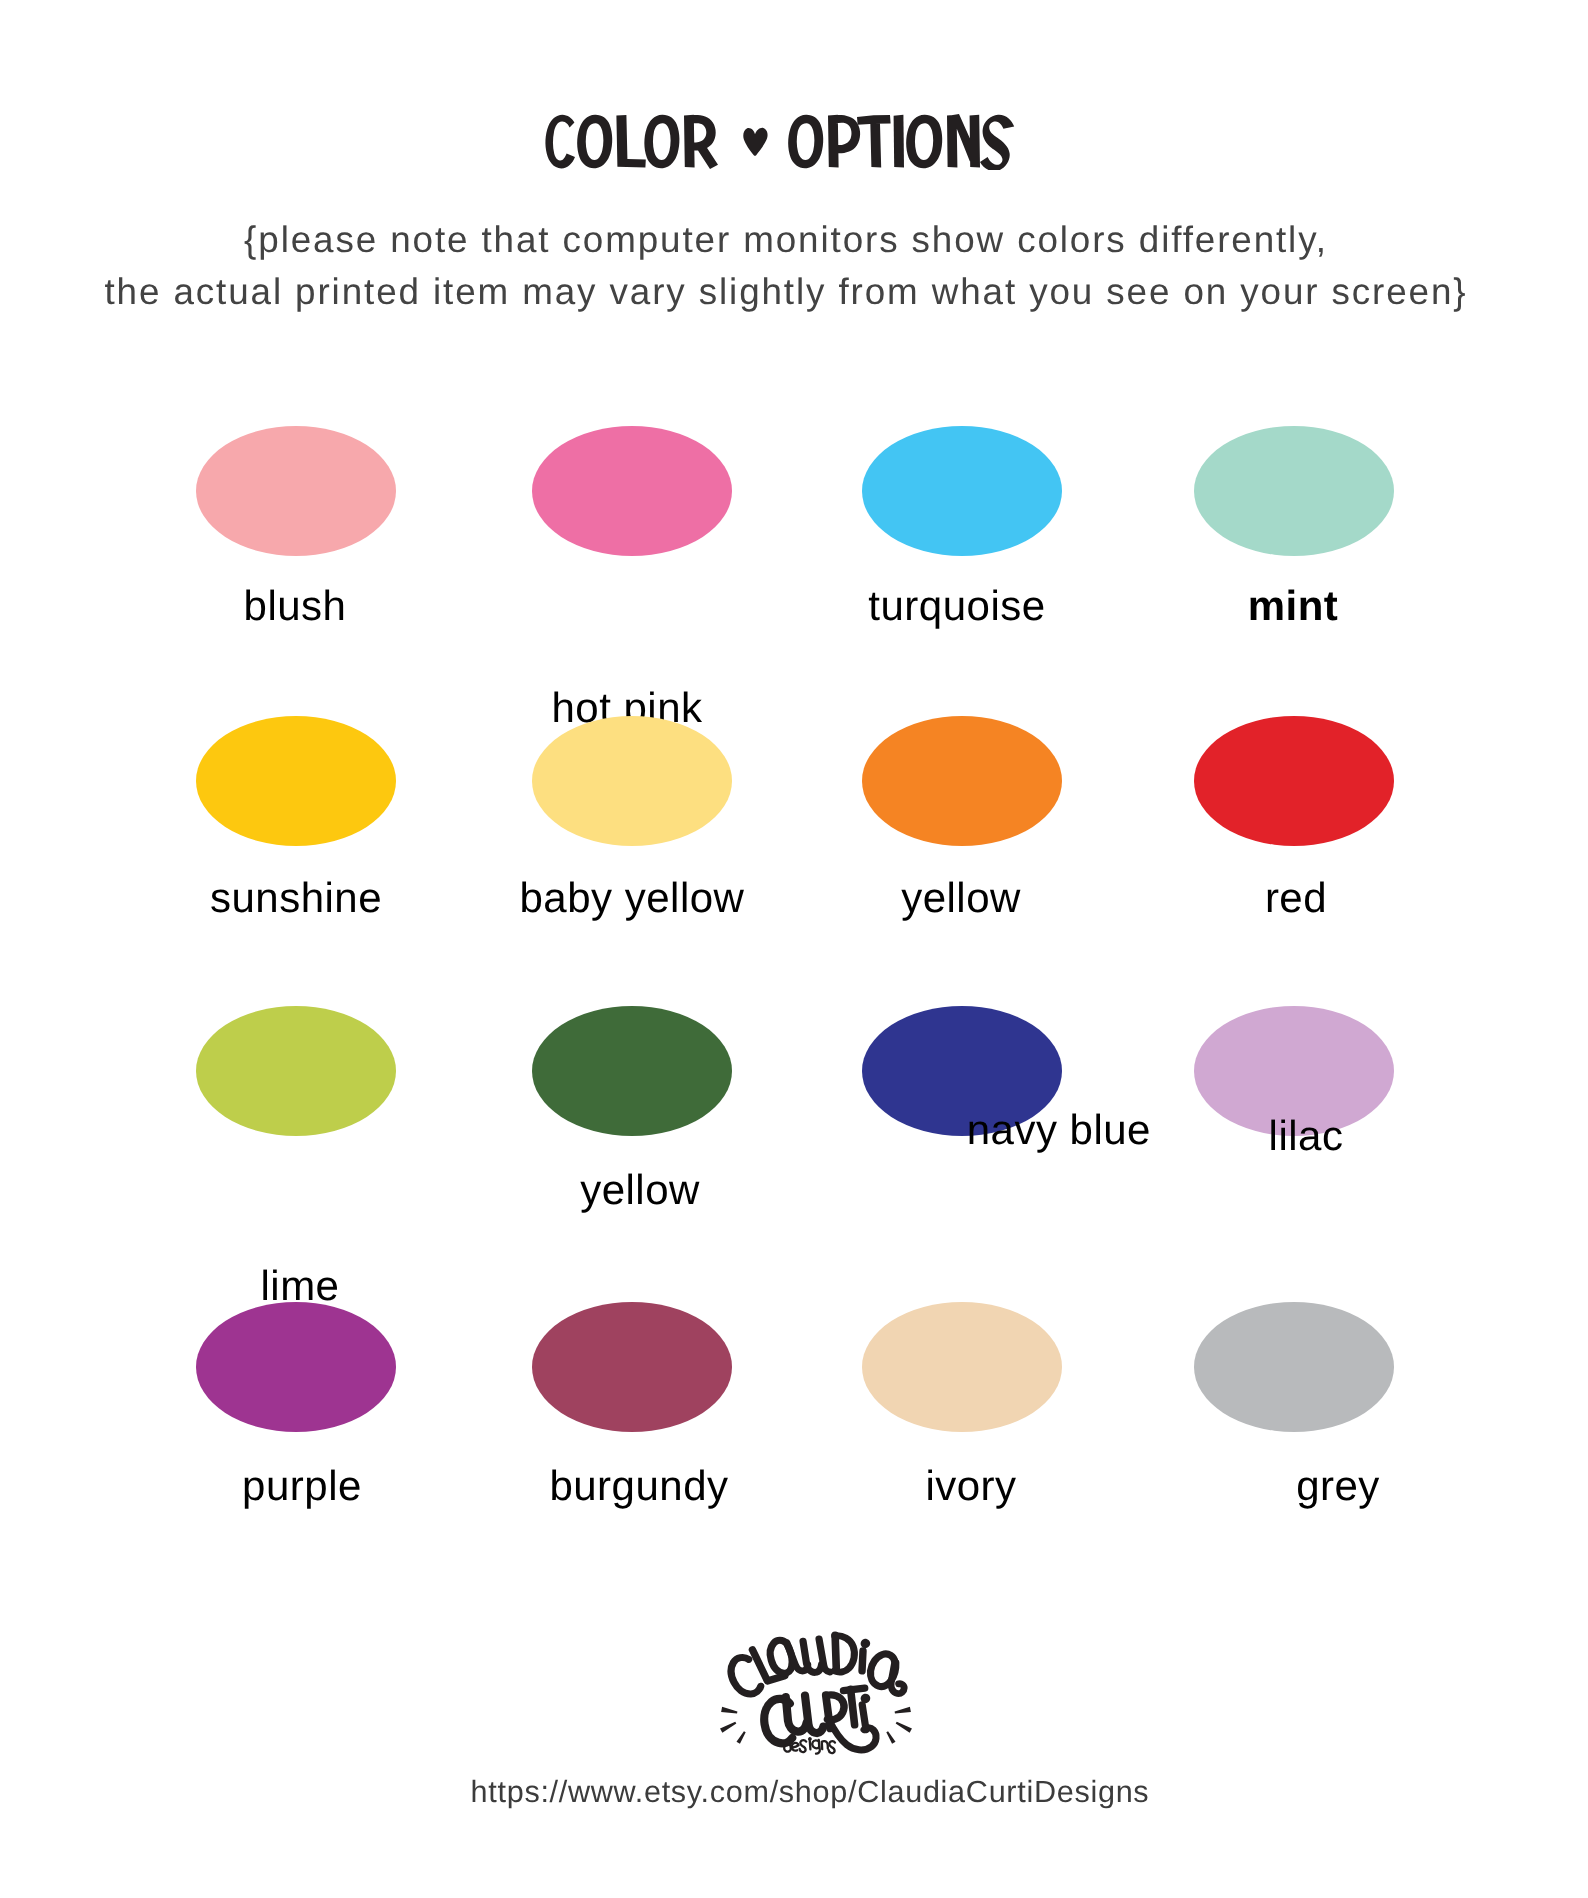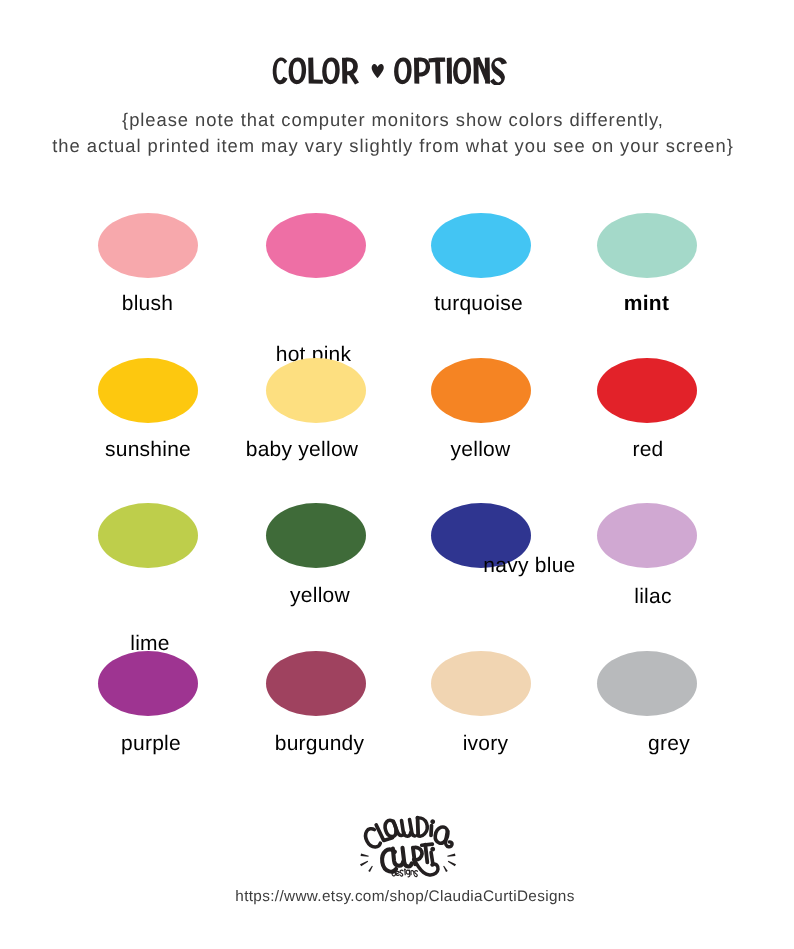--- a/index.html
+++ b/index.html
@@ -52,33 +52,33 @@
       <div class="label-abs" style="left:57.5px;top:293.0px;width:180px;">blush</div>
       <div class="swatch-abs" style="left:265.5px;top:213.0px;width:100px;height:65px;background:#EE6FA5"></div>
       <div class="label-abs" style="left:223.5px;top:308px;width:180px;margin-top:36px;">hot pink</div>
       <div class="swatch-abs" style="left:430.5px;top:213.0px;width:100px;height:65px;background:#43C5F3"></div>
       <div class="label-abs" style="left:388.5px;top:293.0px;width:180px;">turquoise</div>
       <div class="swatch-abs" style="left:597.0px;top:213.0px;width:100px;height:65px;background:#A4D9C9"></div>
       <div class="label-abs" style="left:556.5px;top:293.0px;width:180px;font-weight:bold;">mint</div>
       <div class="swatch-abs" style="left:97.5px;top:358.0px;width:100px;height:65px;background:#FDC80F"></div>
       <div class="label-abs" style="left:58.0px;top:438.5px;width:180px;">sunshine</div>
       <div class="swatch-abs" style="left:265.5px;top:358.0px;width:100px;height:65px;background:#FDDF80"></div>
-      <div class="label-abs" style="left:212px;top:438.5px;width:180px;">baby yellow</div>
+      <div class="label-abs" style="left:226.0px;top:438.5px;width:180px;">baby yellow</div>
       <div class="swatch-abs" style="left:430.5px;top:358.0px;width:100px;height:65px;background:#F58423"></div>
       <div class="label-abs" style="left:390.5px;top:438.5px;width:180px;">yellow</div>
       <div class="swatch-abs" style="left:597.0px;top:358.0px;width:100px;height:65px;background:#E22229"></div>
       <div class="label-abs" style="left:558.0px;top:438.5px;width:180px;">red</div>
       <div class="swatch-abs" style="left:97.5px;top:503.0px;width:100px;height:65px;background:#BECE4B"></div>
       <div class="label-abs" style="left:60.0px;top:584.5px;width:180px;margin-top:48px;">lime</div>
       <div class="swatch-abs" style="left:265.5px;top:503.0px;width:100px;height:65px;background:#3F6B39"></div>
       <div class="label-abs" style="left:230.0px;top:584.5px;width:180px;">yellow</div>
       <div class="swatch-abs" style="left:430.5px;top:503.0px;width:100px;height:65px;background:#2F3590"></div>
       <div class="label-abs" style="left:395.5px;top:555px;width:180px;text-align:right;">navy blue</div>
       <div class="swatch-abs" style="left:597.0px;top:503.0px;width:100px;height:65px;background:#D0A8D2"></div>
-      <div class="label-abs" style="left:563.0px;top:586px;width:180px;">lilac</div>
+      <div class="label-abs" style="left:563.0px;top:558px;width:180px;">lilac</div>
       <div class="swatch-abs" style="left:97.5px;top:651.0px;width:100px;height:65px;background:#9E3491"></div>
       <div class="label-abs" style="left:61.0px;top:732.5px;width:180px;">purple</div>
       <div class="swatch-abs" style="left:265.5px;top:651.0px;width:100px;height:65px;background:#9F425F"></div>
       <div class="label-abs" style="left:229.5px;top:732.5px;width:180px;">burgundy</div>
       <div class="swatch-abs" style="left:430.5px;top:651.0px;width:100px;height:65px;background:#F1D5B2"></div>
       <div class="label-abs" style="left:395.5px;top:732.5px;width:180px;">ivory</div>
       <div class="swatch-abs" style="left:597.0px;top:651.0px;width:100px;height:65px;background:#B8BABC"></div>
       <div class="label-abs" style="left:579px;top:732.5px;width:180px;">grey</div>
     </div>
 

